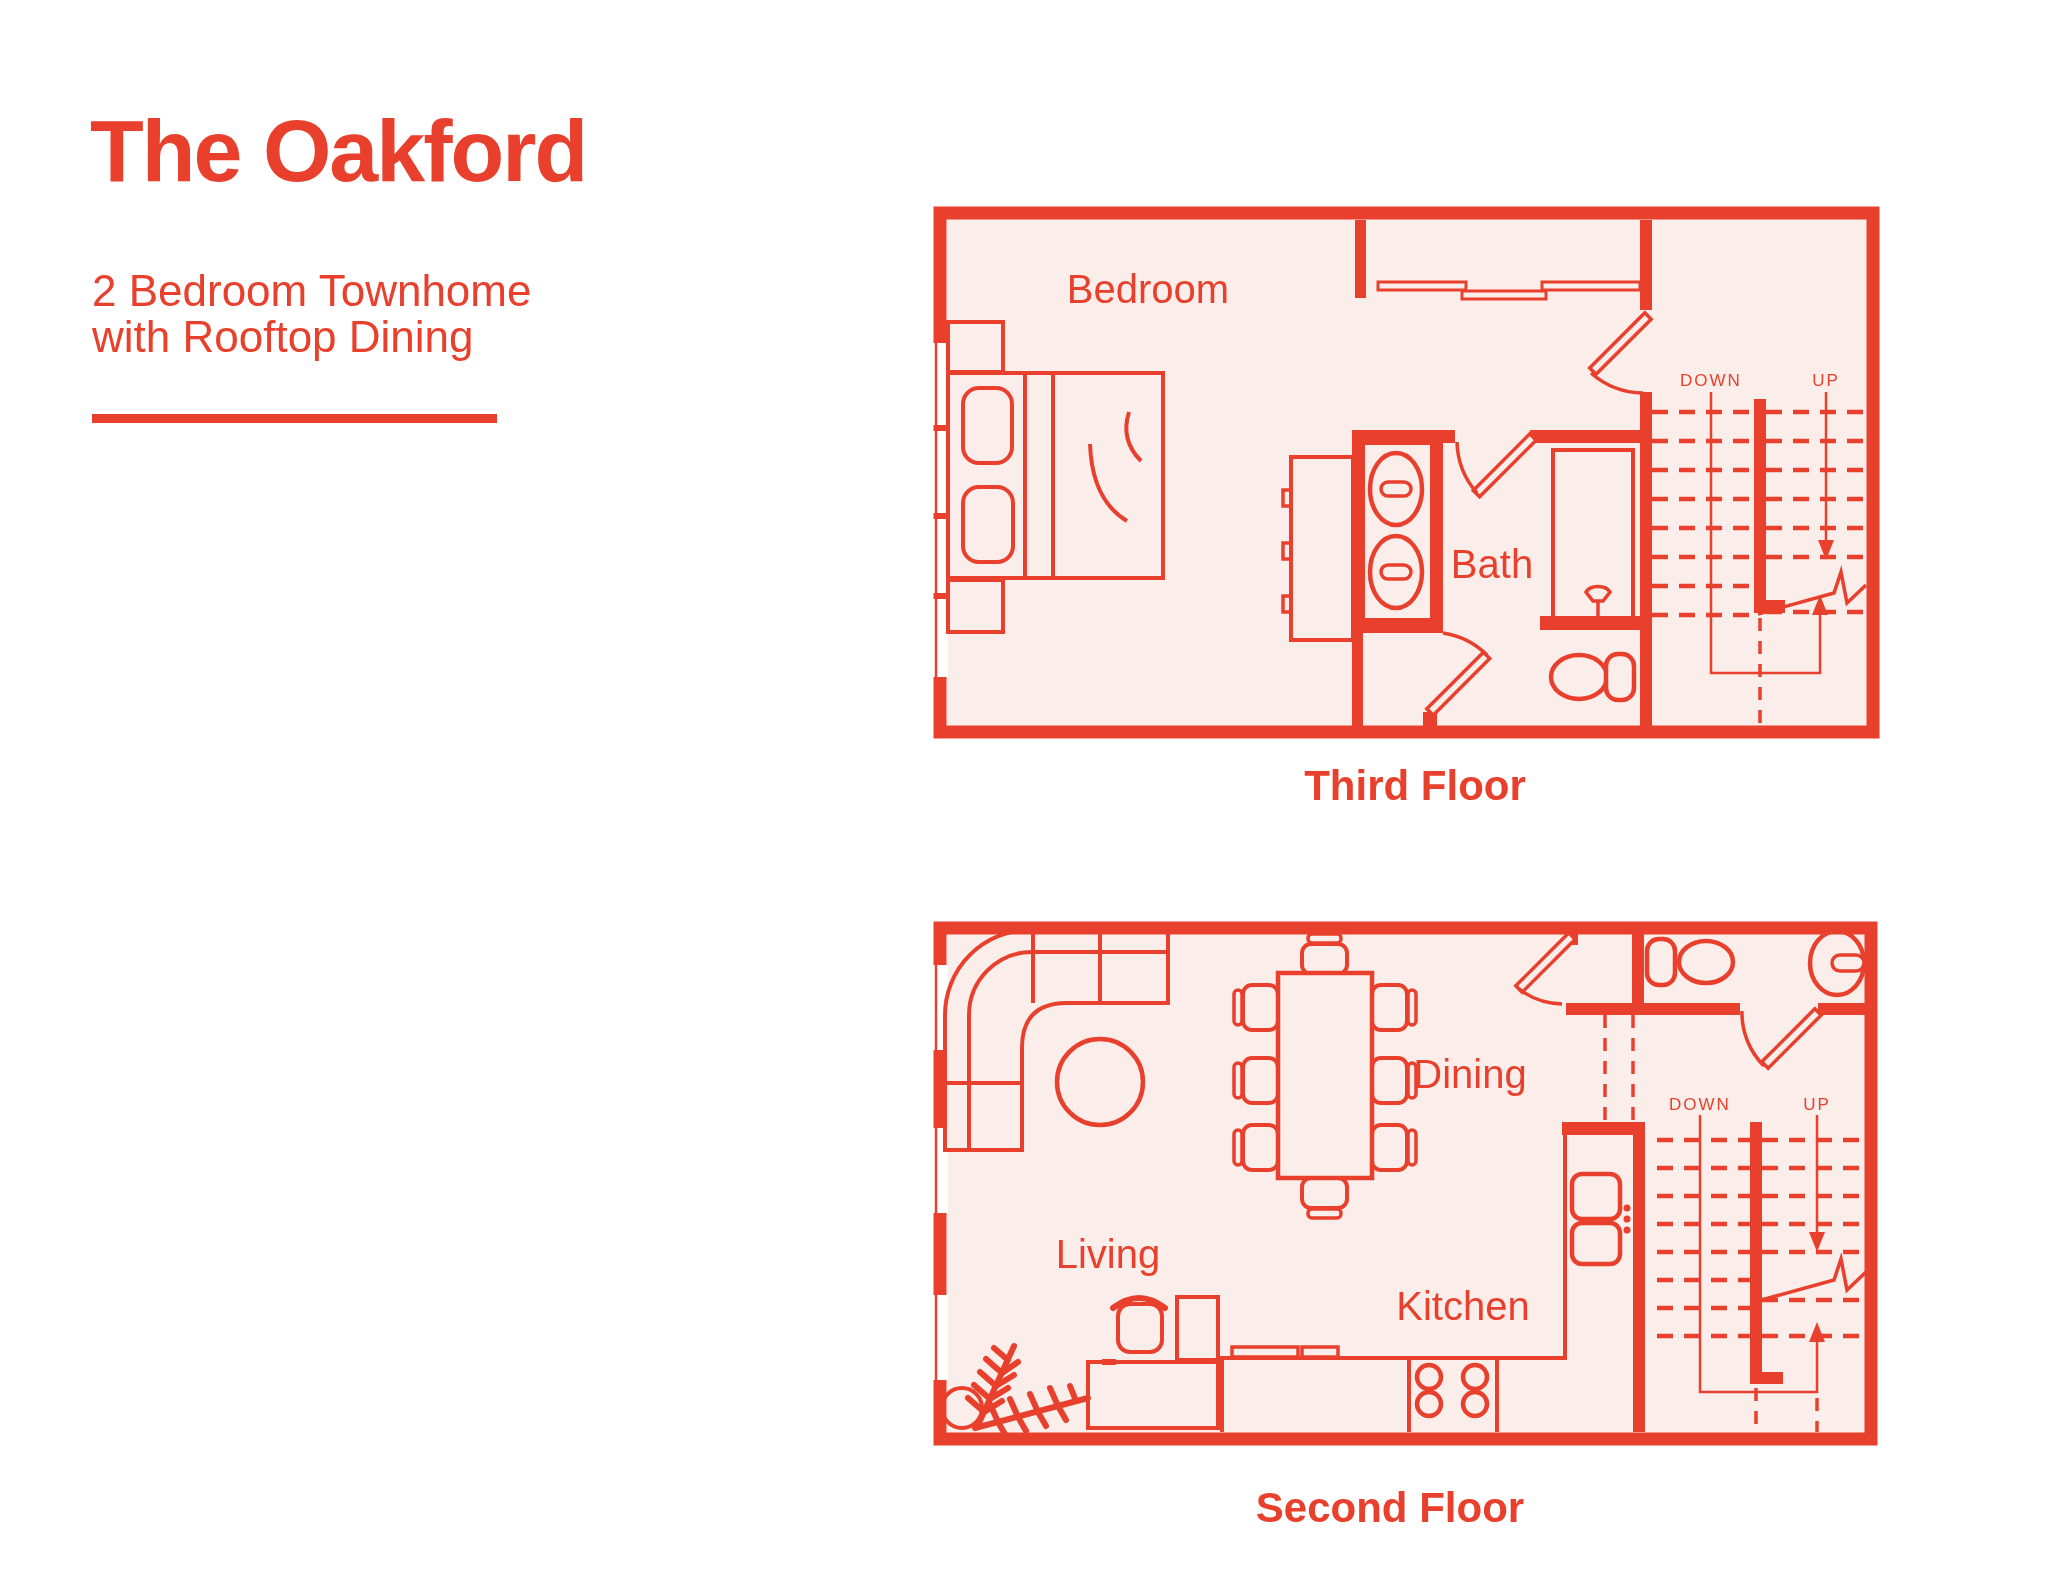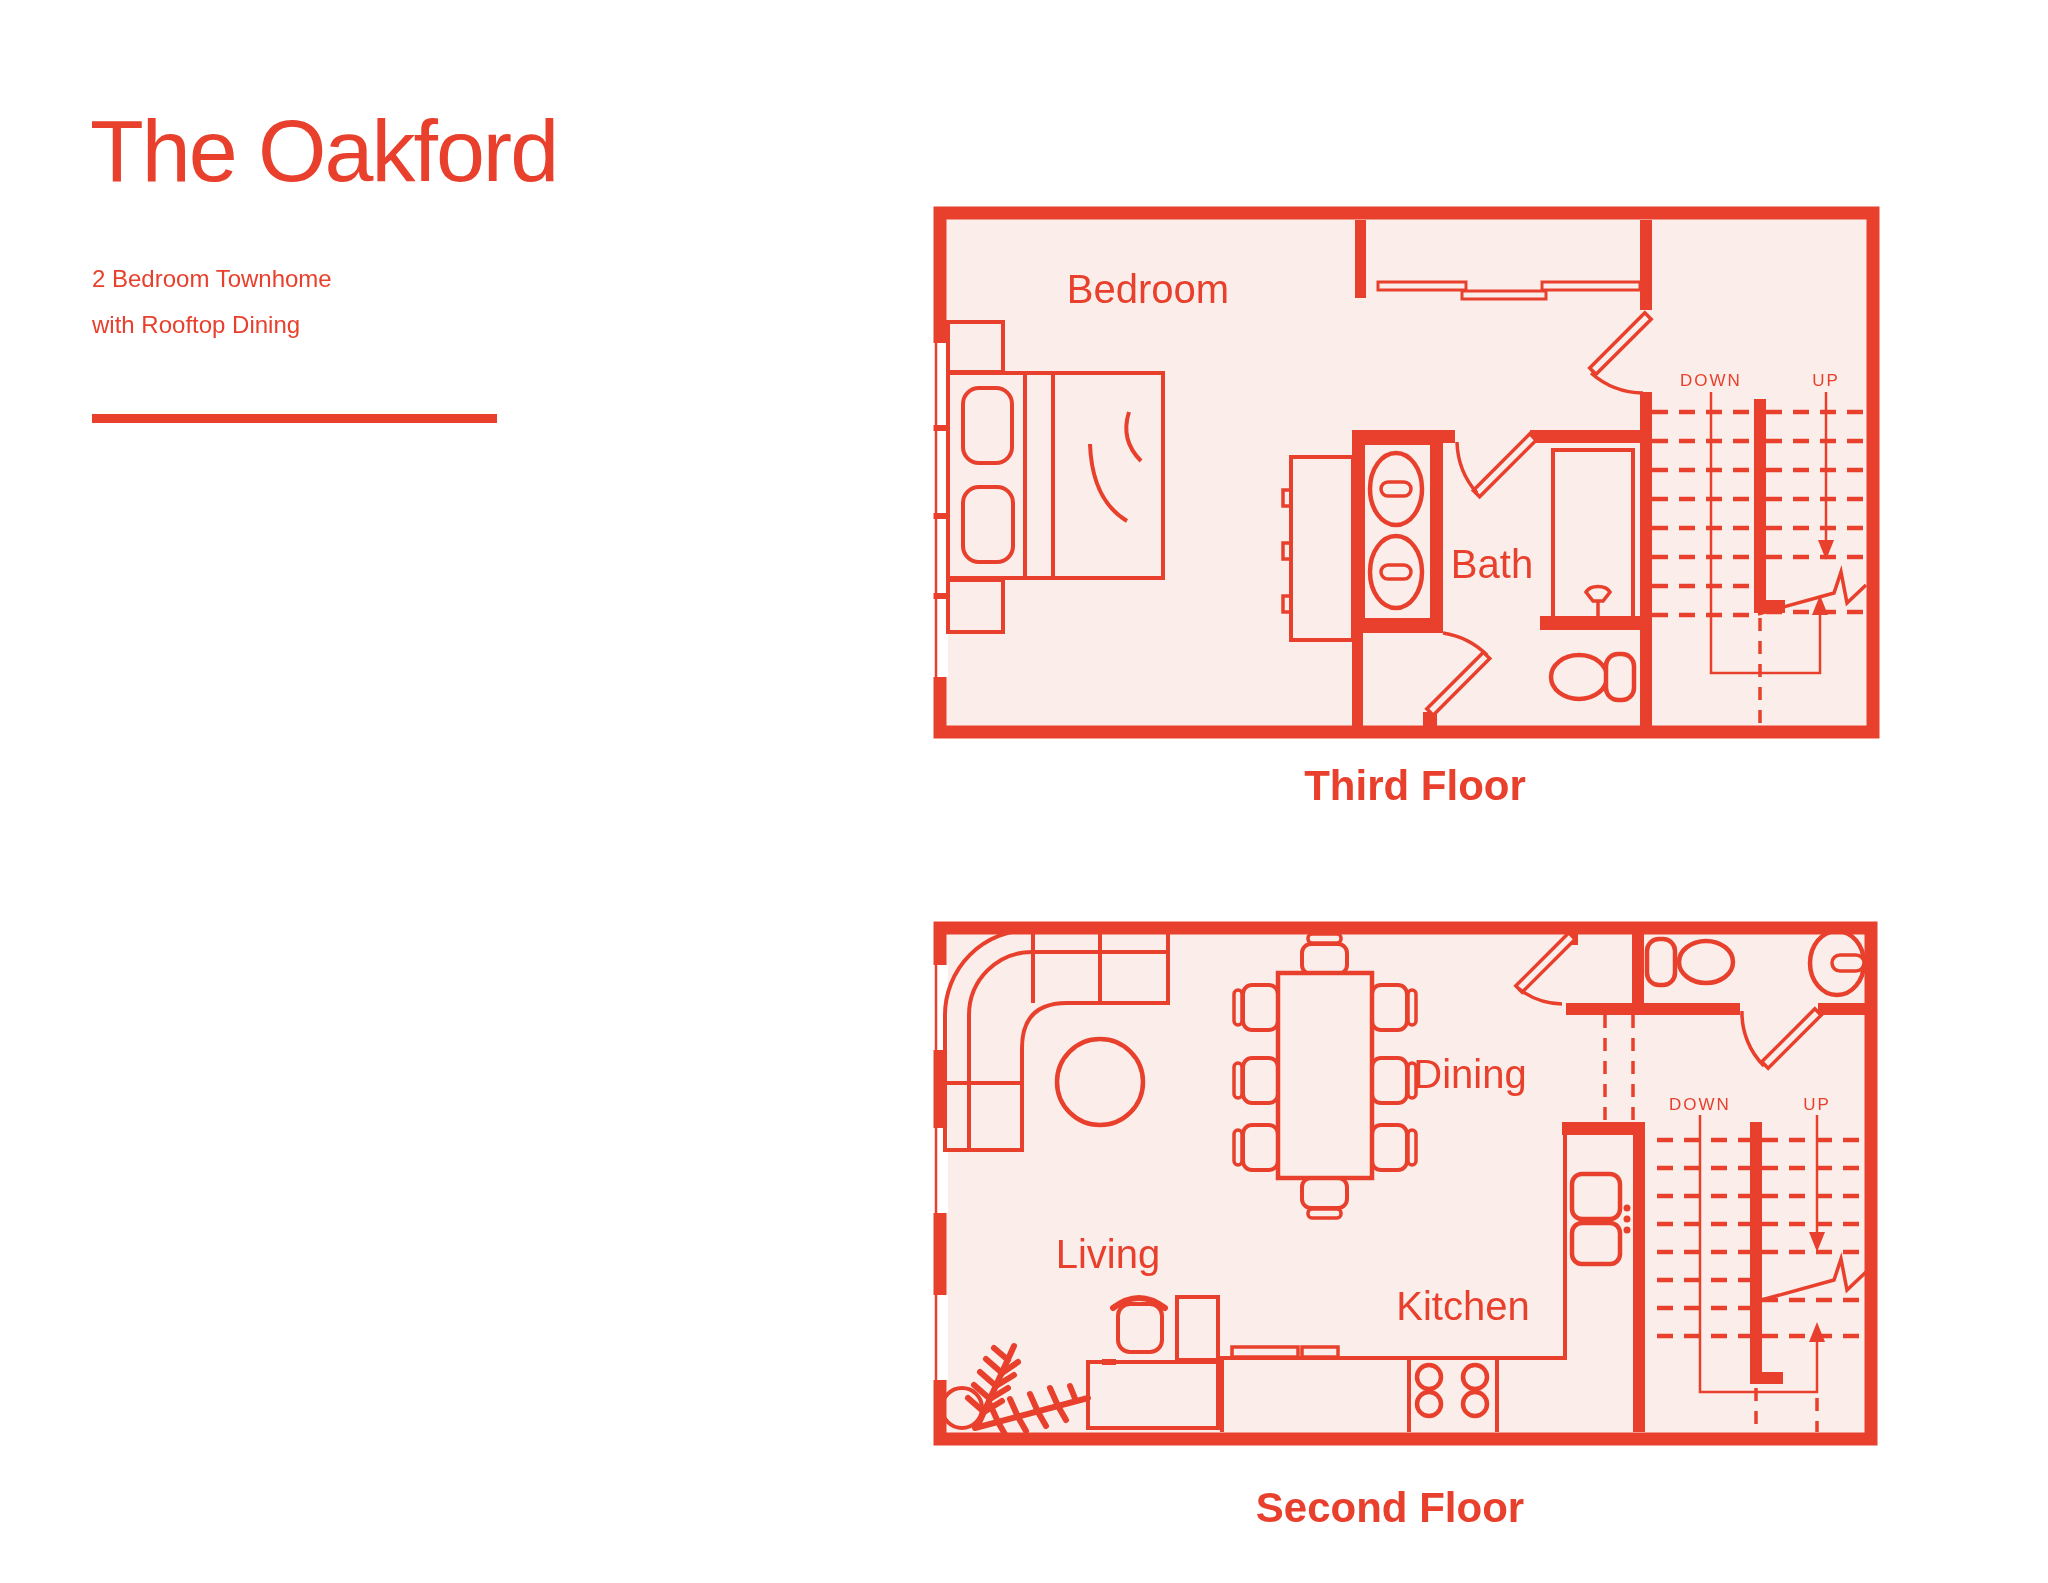--- a/index.html
+++ b/index.html
@@ -1,21 +1,21 @@
 <!DOCTYPE html>
 <html><head>
 <meta charset="utf-8">
 <style>
   :root{ --red:#E8402C; --bg:#FBEEEA; }
   html,body{margin:0;padding:0;background:#fff;}
   #stage{position:relative;width:2048px;height:1583px;background:#fff;overflow:hidden;
          font-family:"Liberation Sans",sans-serif;}
-  .title{position:absolute;left:90px;top:100px;font-size:88px;font-weight:400;
+  .title{position:absolute;left:90px;top:100px;font-size:88px;font-weight:700;
          letter-spacing:-2px;color:var(--red);white-space:nowrap;text-align:center;}
-  .subtitle{position:absolute;left:92px;top:256px;font-size:24px;line-height:46px;
+  .subtitle{position:absolute;left:92px;top:268px;font-size:44px;line-height:46px;
          font-weight:500;color:var(--red);}
   .divider{position:absolute;left:92px;top:414px;width:405px;height:9px;background:var(--red);}
   svg{position:absolute;left:0;top:0;}
   svg .wall{fill:var(--red);stroke:none;}
   svg .ln{stroke:var(--red);fill:none;stroke-width:4;}
   svg .ln45{stroke:var(--red);fill:none;stroke-width:4.5;}
   svg .ln3{stroke:var(--red);fill:none;stroke-width:3.5;}
   svg .ln2{stroke:var(--red);fill:none;stroke-width:2.5;}
   svg .doorleaf{fill:var(--bg);stroke:var(--red);stroke-width:3.5;}
   svg .slider{fill:var(--bg);stroke:var(--red);stroke-width:3;}

